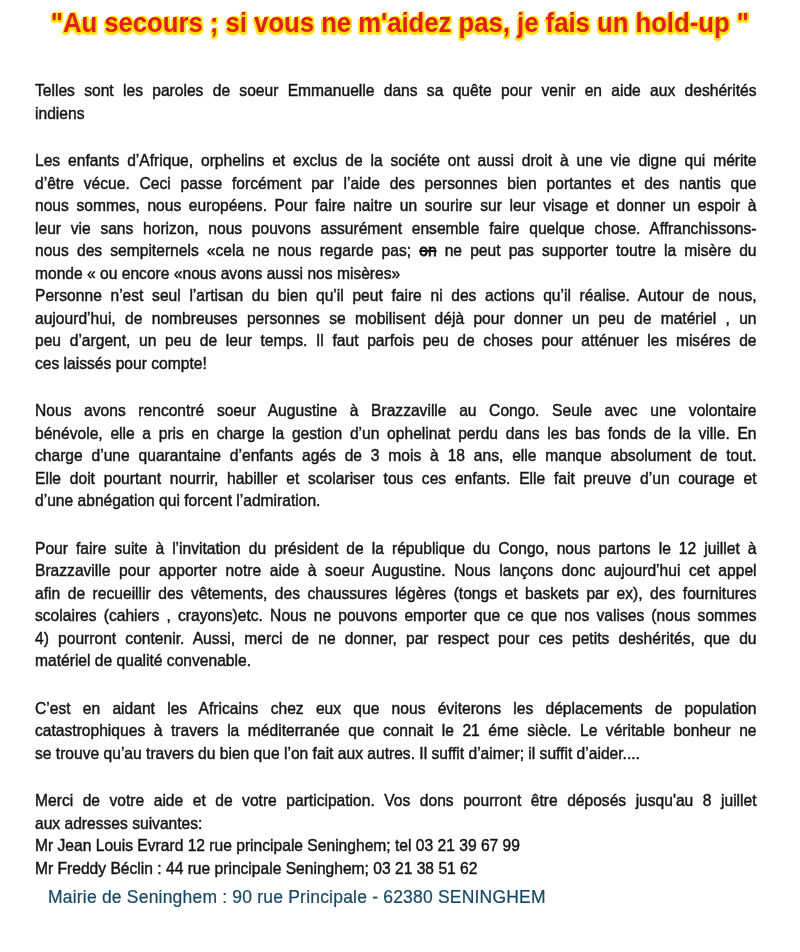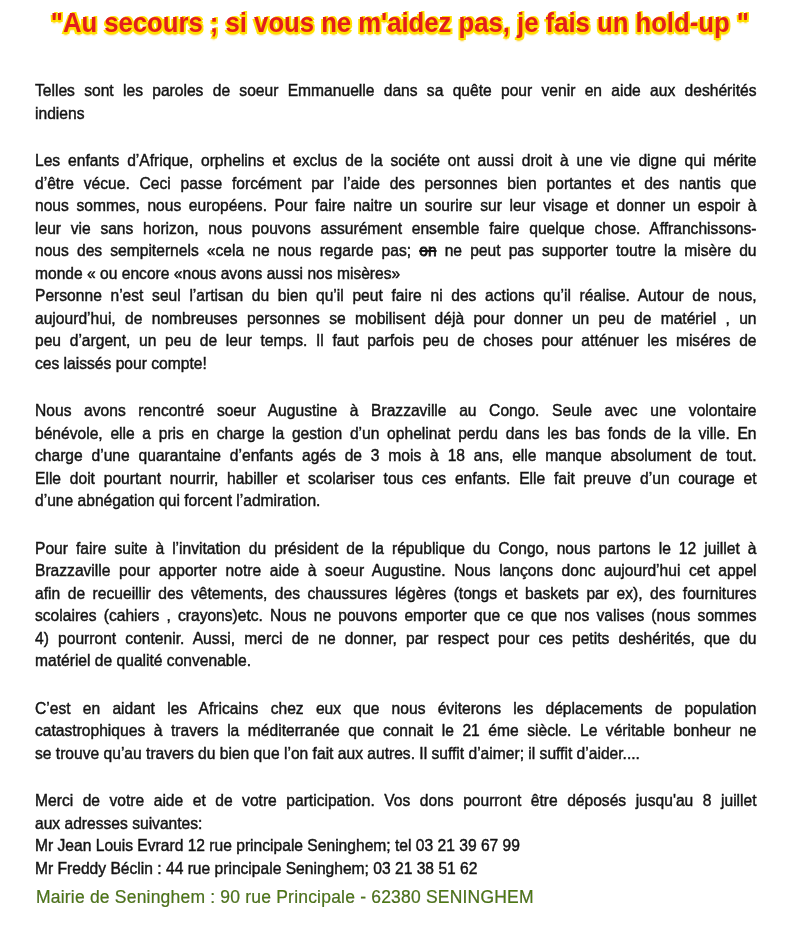--- a/index.html
+++ b/index.html
@@ -30,23 +30,23 @@
     -webkit-text-stroke:0.45px #141414;
     font-size:17px;
   }
   .para{margin:0 0 25px 0;padding:0;}
   .line{line-height:22.5px;min-height:22.5px;white-space:normal;}
   .jl{text-align:justify;text-align-last:justify;}
   .ll{text-align:left;}
   .struck{text-decoration:line-through;text-decoration-thickness:2px;-webkit-text-stroke:0.8px #141414;}
   
   .footer-line{
-    position:absolute;left:36px;top:886px;
+    position:absolute;left:48px;top:886px;
     font-size:17.5px;letter-spacing:0.2px;
-    color:#4d7c0f;
+    color:#0c4a6e;
     -webkit-text-stroke:0.2px #3d3d3d;
     line-height:22px;
   }
 </style>
 </head>
 <body>
 
 <div class="page">
 
   <div class="title-wrap">

